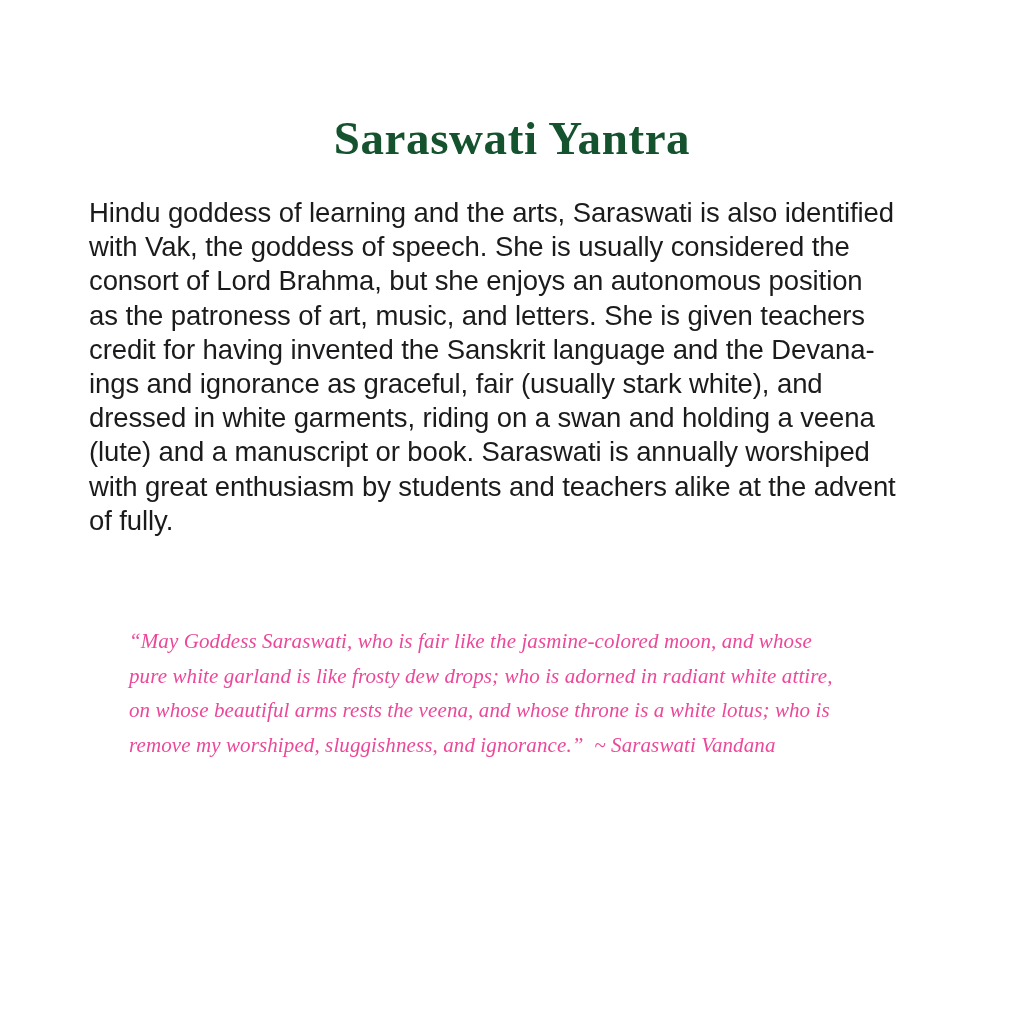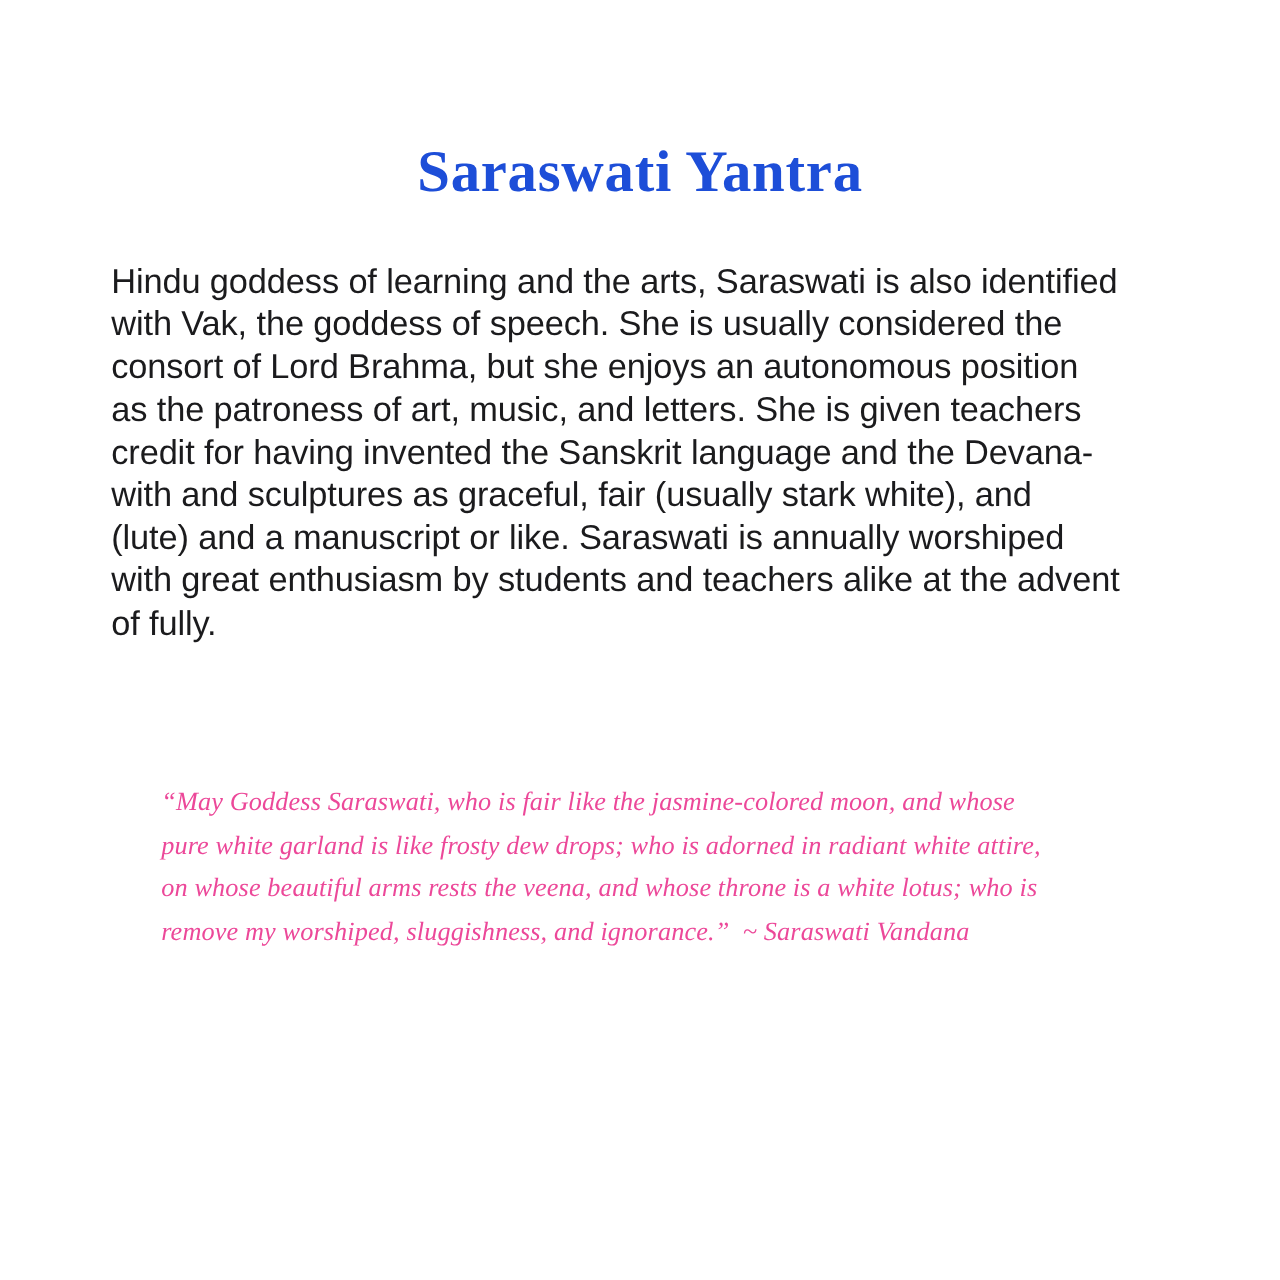--- a/index.html
+++ b/index.html
@@ -27,30 +27,29 @@
     position: absolute;
     left: 0;
     top: 79px;
     width: 1024px;
     text-align: center;
     font-family: "Liberation Serif", "DejaVu Serif", serif;
     font-weight: bold;
     font-size: 47px;
     line-height: 56px;
     letter-spacing: 0.6px;
-    color: #1d4ed8;
+    color: #14532d;
     white-space: pre;
   }
 
   .body-block {
     position: absolute;
     left: 89px;
     top: 196px;
     width: 852px;
-    margin-top: 12px;
   }
 
   .body-line {
     font-family: "Liberation Sans", sans-serif;
     font-size: 27.5px;
     line-height: 34.2px;
     color: #1b1b1d;
     letter-spacing: -0.1px;
     white-space: pre;
   }
@@ -78,22 +77,23 @@
 <div class="page">
 
   <h1 class="page-title">Saraswati Yantra</h1>
 
   <div class="body-block">
     <div class="body-line">Hindu goddess of learning and the arts, Saraswati is also identified</div>
     <div class="body-line">with Vak, the goddess of speech. She is usually considered the</div>
     <div class="body-line">consort of Lord Brahma, but she enjoys an autonomous position</div>
     <div class="body-line">as the patroness of art, music, and letters. She is given teachers</div>
     <div class="body-line">credit for having invented the Sanskrit language and the Devana-</div>
-    <div class="body-line">with and sculptures as graceful, fair (usually stark white), and</div>
-    <div class="body-line">(lute) and a manuscript or like. Saraswati is annually worshiped</div>
+    <div class="body-line">ings and ignorance as graceful, fair (usually stark white), and</div>
+    <div class="body-line">dressed in white garments, riding on a swan and holding a veena</div>
+    <div class="body-line">(lute) and a manuscript or book. Saraswati is annually worshiped</div>
     <div class="body-line">with great enthusiasm by students and teachers alike at the advent</div>
     <div class="body-line">of fully.</div>
   </div>
 
   <blockquote class="quote-block">
     <div class="quote-line">“May Goddess Saraswati, who is fair like the jasmine-colored moon, and whose</div>
     <div class="quote-line">pure white garland is like frosty dew drops; who is adorned in radiant white attire,</div>
     <div class="quote-line">on whose beautiful arms rests the veena, and whose throne is a white lotus; who is</div>
     <div class="quote-line">remove my worshiped, sluggishness, and ignorance.”  ~ Saraswati Vandana</div>
   </blockquote>

